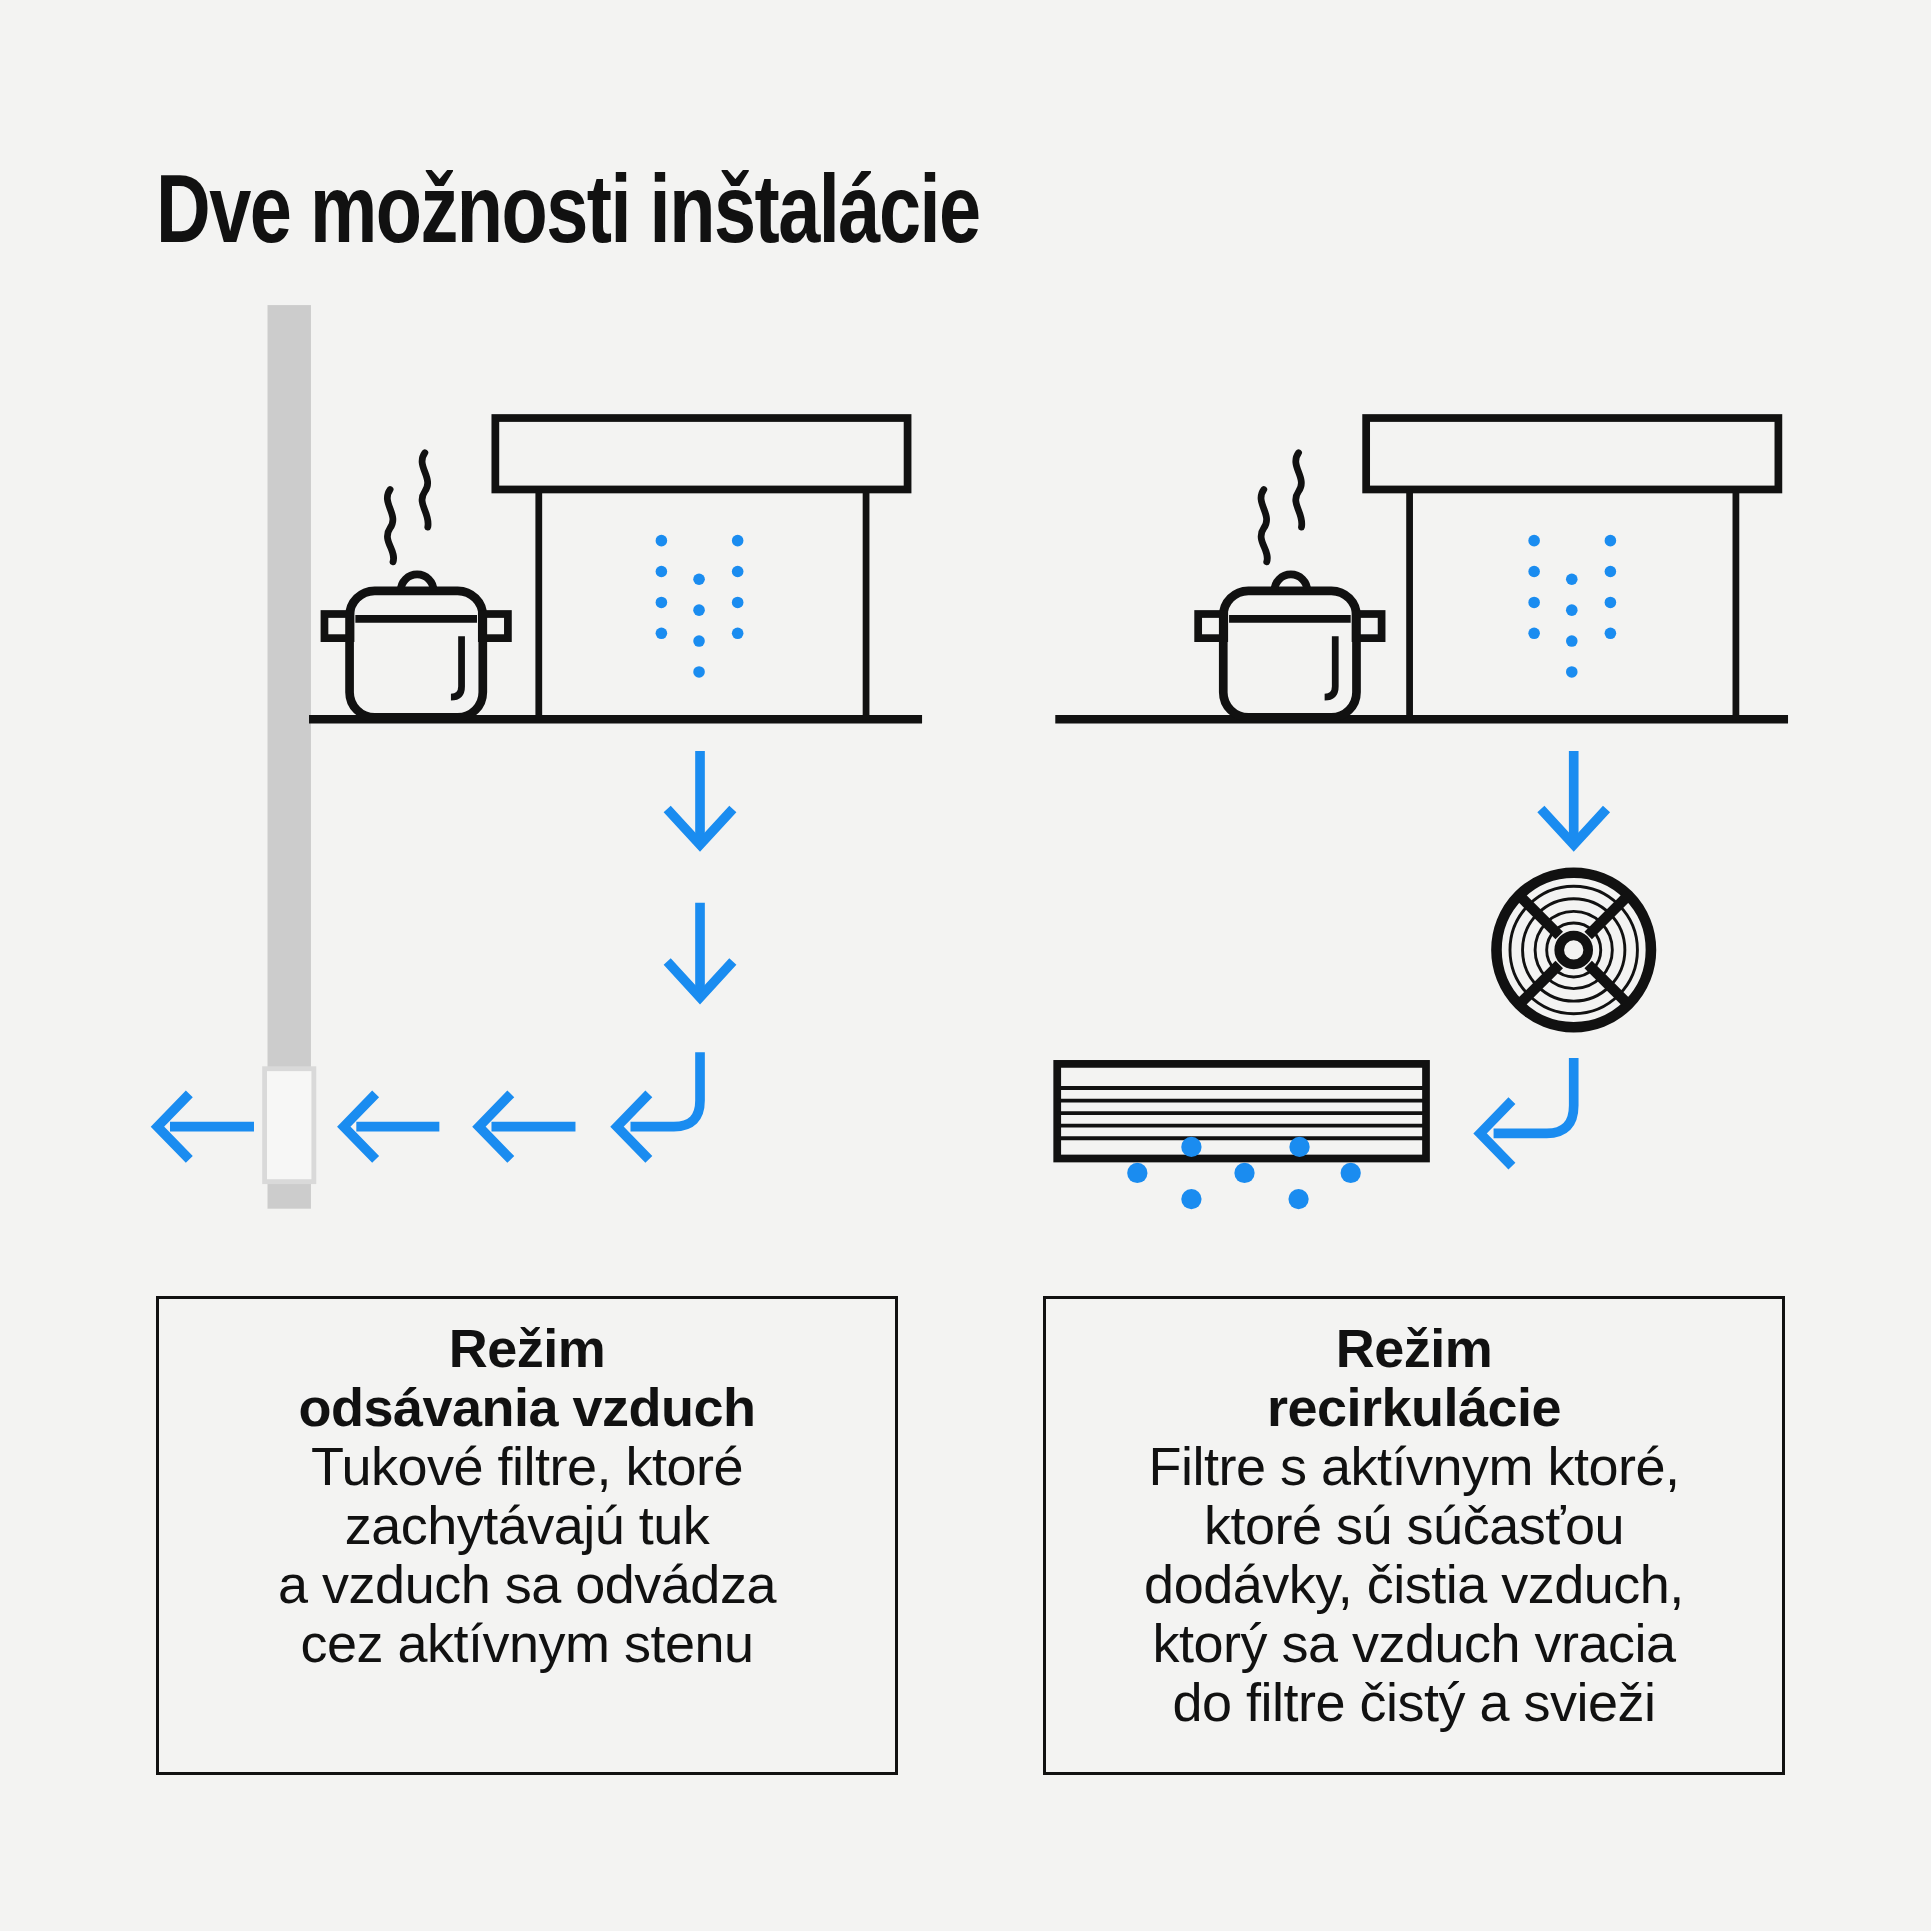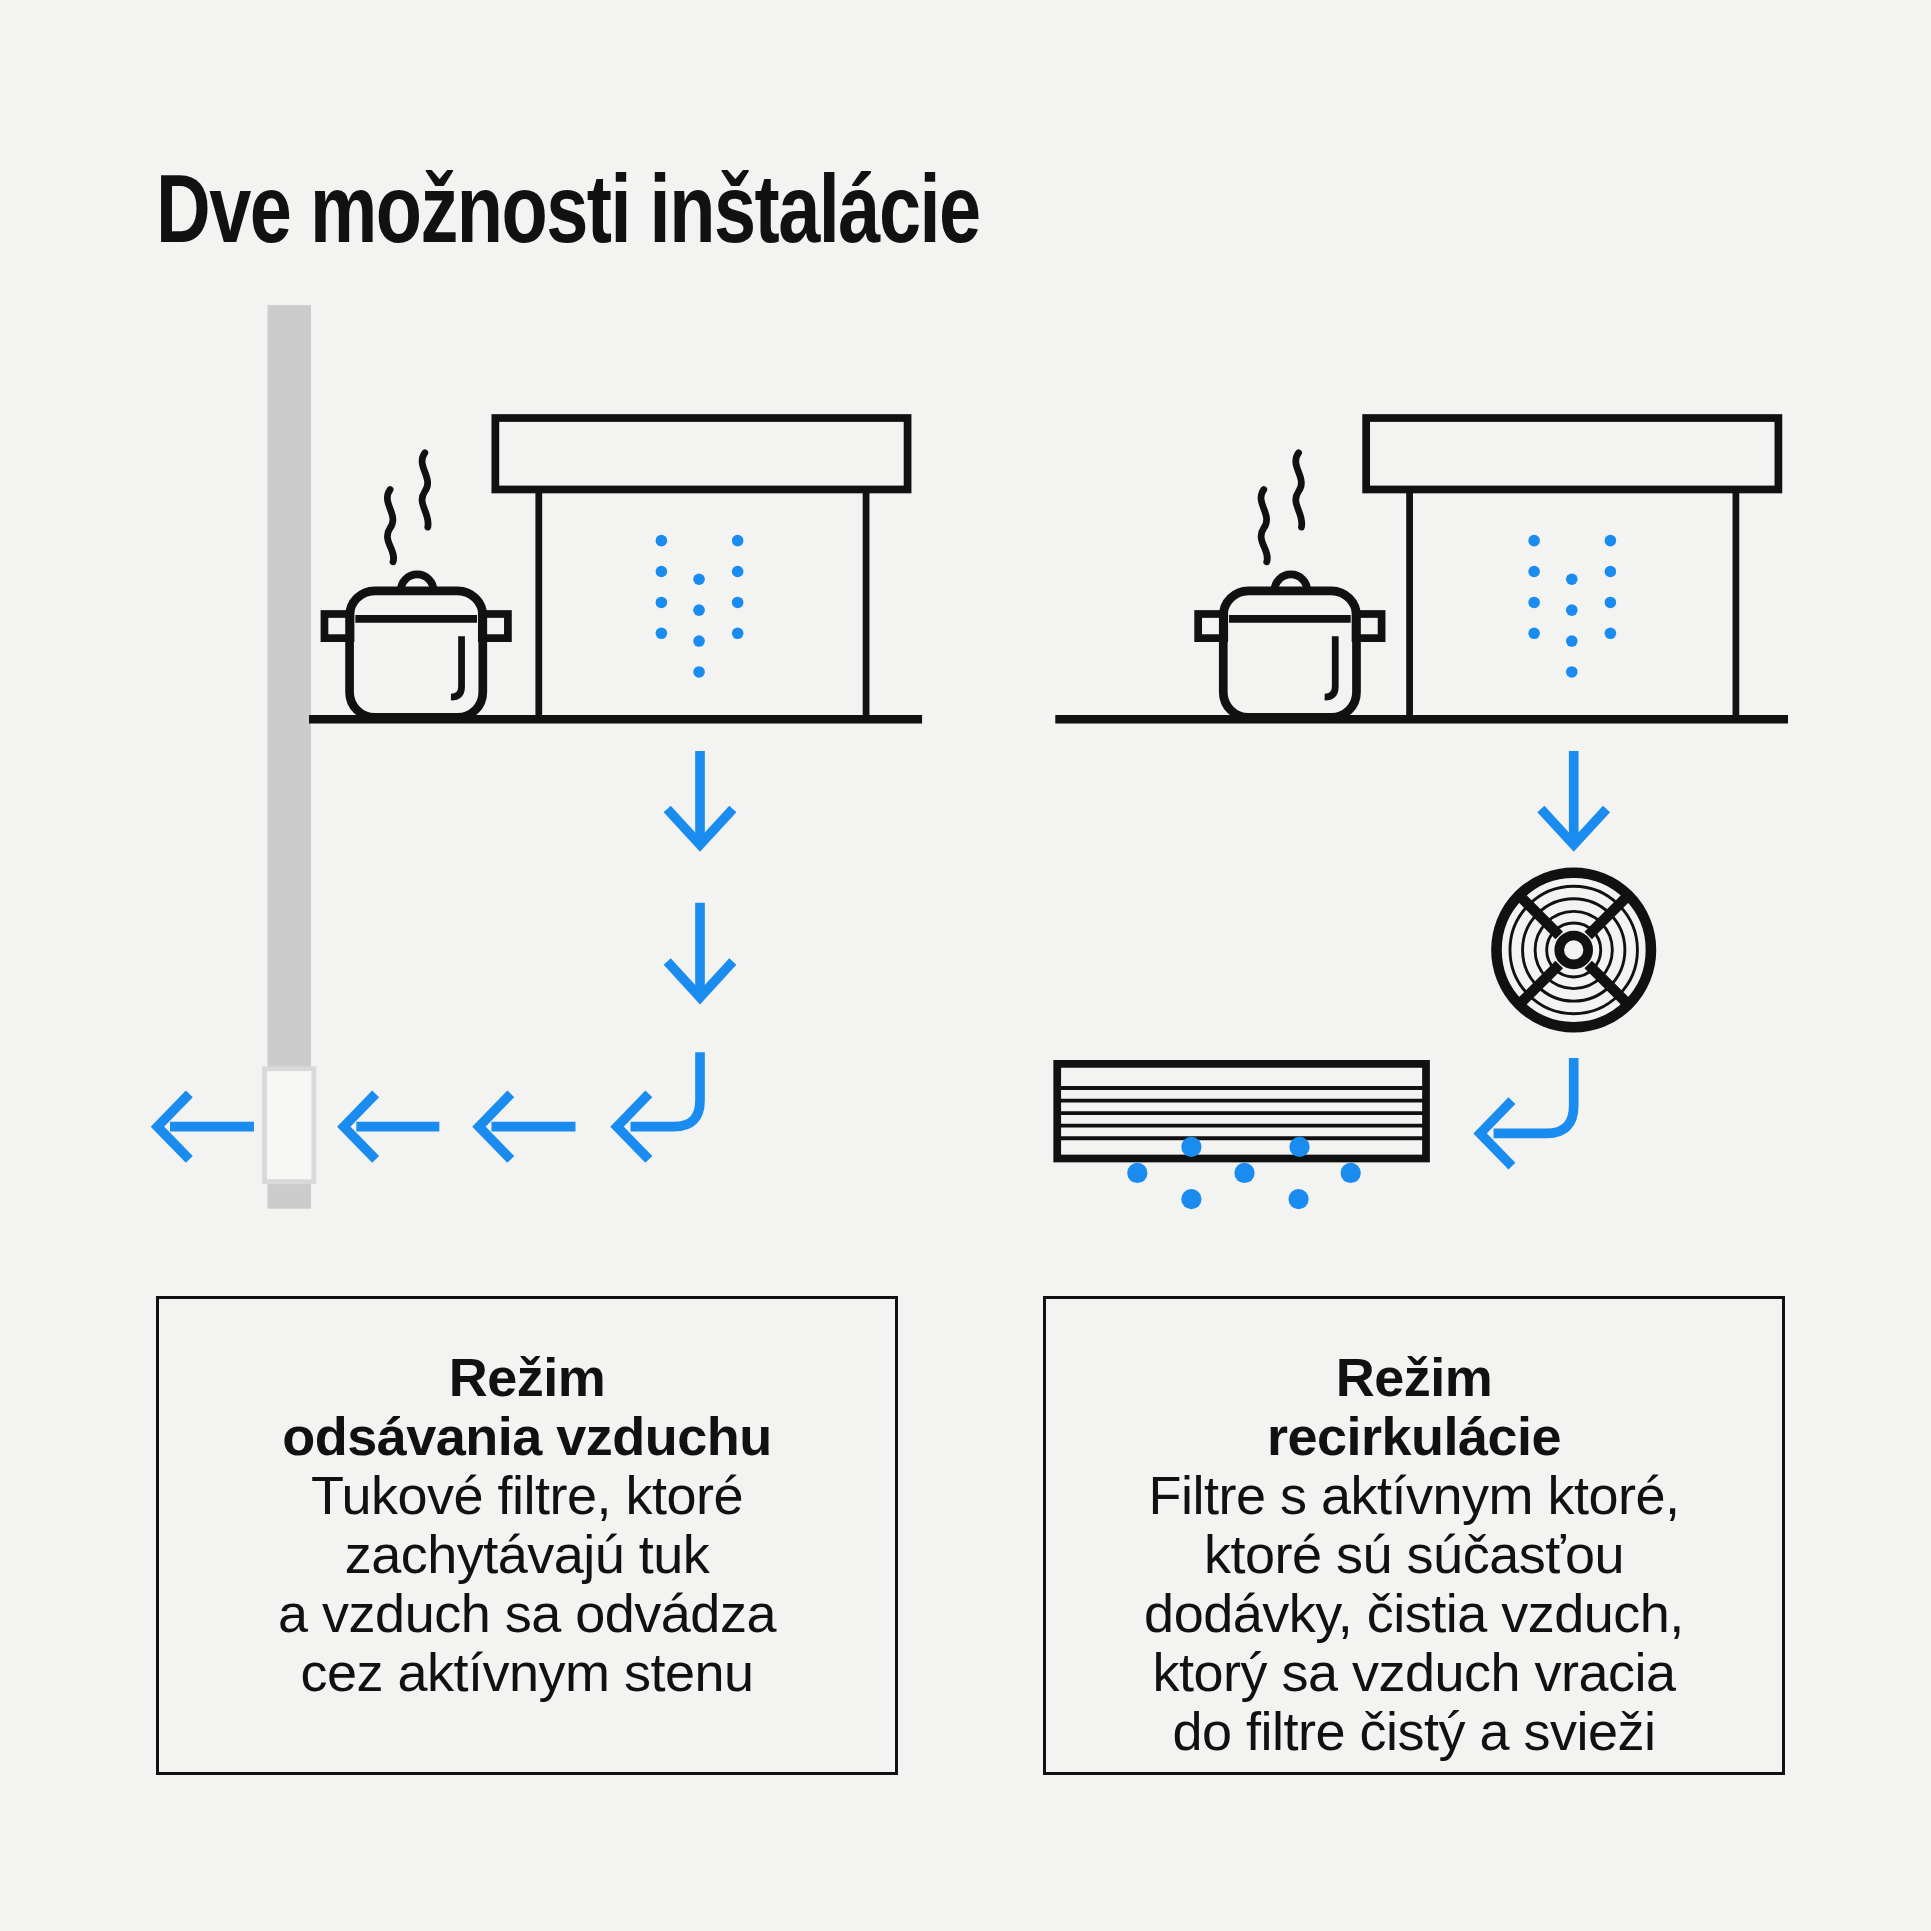--- a/index.html
+++ b/index.html
@@ -25,21 +25,21 @@
   svg.diagram{position:absolute;left:0;top:0;}
   .k{stroke:var(--ink);fill:none;}
   .blue{stroke:var(--accent-blue);fill:none;}
   .blue-fill{fill:var(--accent-blue);stroke:none;}
   .gray-fill{fill:var(--duct-gray);stroke:none;}
   .outlet{fill:var(--outlet-fill);stroke:var(--outlet-border);stroke-width:5px;}
   .hub{fill:var(--background);stroke:var(--ink);}
   .caption{
     position:absolute;top:1296px;width:742px;height:479px;
     border:3.9px solid var(--ink);box-sizing:border-box;
-    text-align:center;padding-top:49px;
+    text-align:center;padding-top:20px;
     font-size:54px;line-height:59px;letter-spacing:-0.5px;
   }
   .caption-left{left:156px;}
   .caption-right{left:1043px;}
   .cap-line.bold{font-weight:700;}
 </style>
 </head>
 <body>
 
 <div class="page-title">Dve možnosti inštalácie</div>
@@ -193,21 +193,21 @@
         <circle cx="1289" cy="1215" r="10.5"></circle>
         <circle cx="1399" cy="1215" r="10.5"></circle>
       <circle cx="1234" cy="1242" r="10.5"></circle>
         <circle cx="1345" cy="1242" r="10.5"></circle>
     </g>
   </g>
 </svg>
 
 <div class="caption caption-left">
   <div class="cap-line bold">Režim</div>
-  <div class="cap-line bold">odsávania vzduchu</div>
+  <div class="cap-line bold">odsávania vzduch</div>
   <div class="cap-line">Tukové filtre, ktoré</div>
   <div class="cap-line">zachytávajú tuk</div>
   <div class="cap-line">a vzduch sa odvádza</div>
   <div class="cap-line">cez aktívnym stenu</div>
 </div>
 
 <div class="caption caption-right">
   <div class="cap-line bold">Režim</div>
   <div class="cap-line bold">recirkulácie</div>
   <div class="cap-line">Filtre s aktívnym ktoré,</div>

